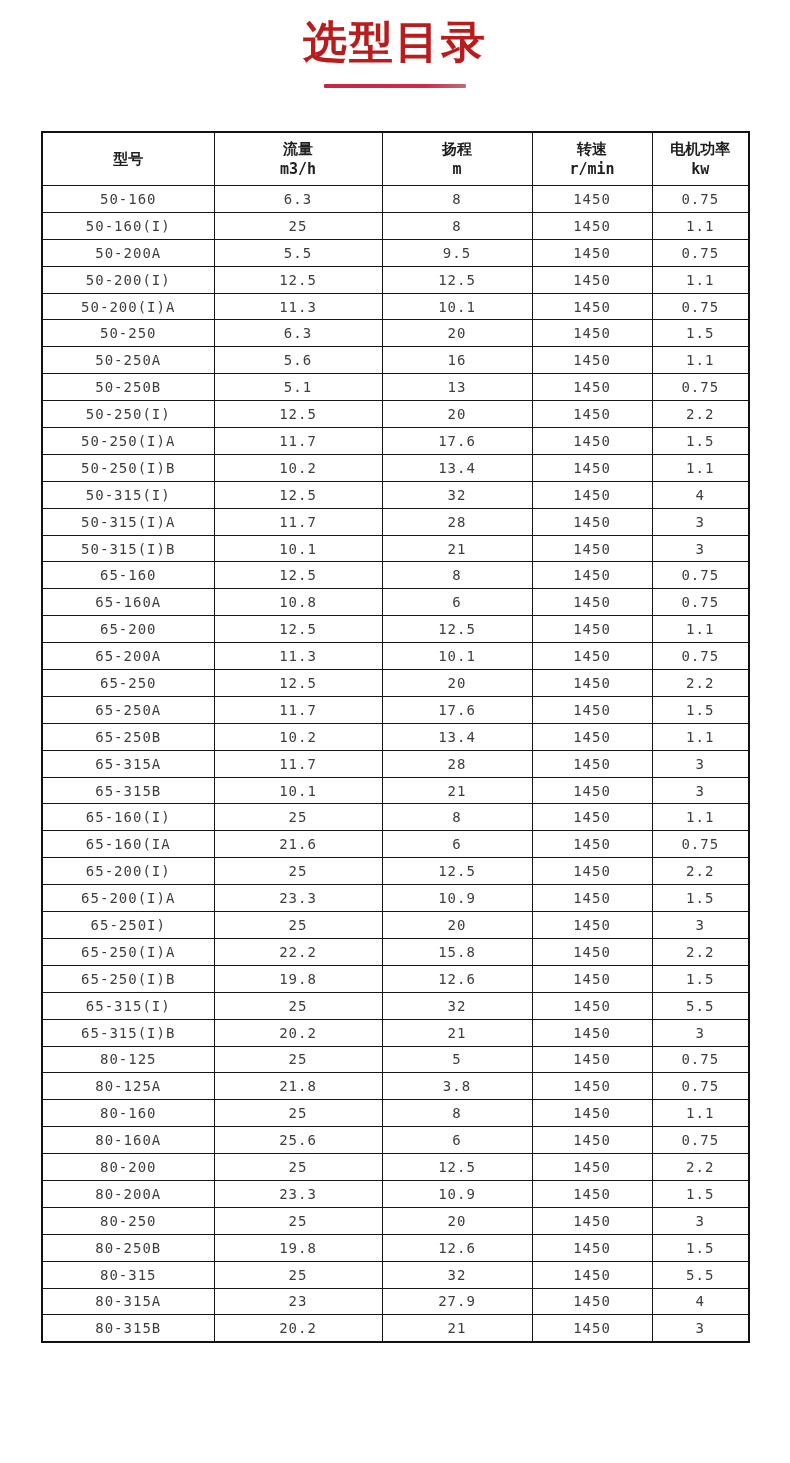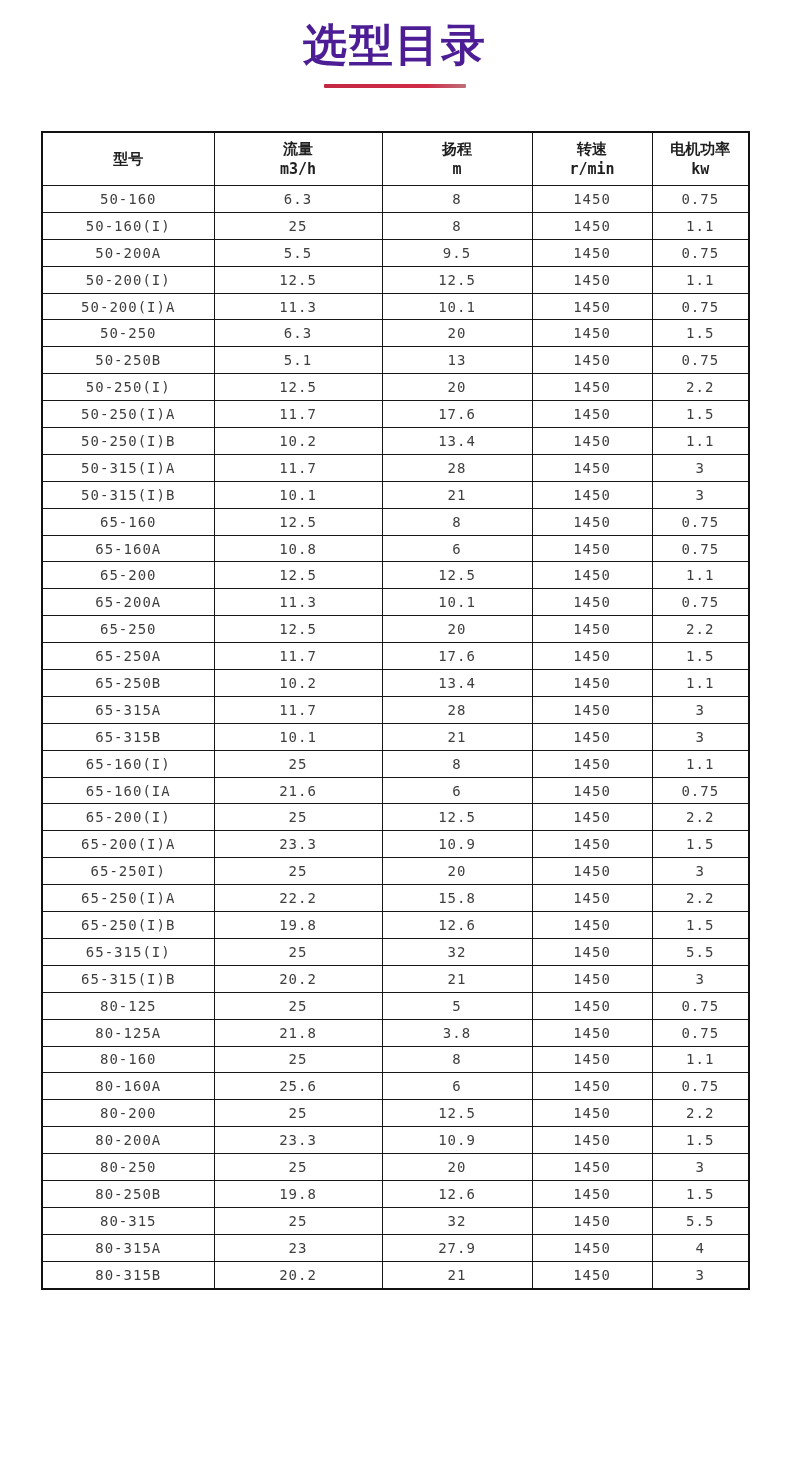--- a/index.html
+++ b/index.html
@@ -12,25 +12,25 @@
     width: 790px;
     height: 1463px;
     background: #ffffff;
     overflow: hidden;
     font-family: "DejaVu Sans Mono", "Liberation Mono", monospace;
   }
   .title {
     margin: 0;
     padding-top: 21px;
     text-align: center;
-    font-family: Liberation Sans, sans-serif;
+    font-family: Liberation Mono, monospace;
     font-size: 44px;
     line-height: 48px;
     font-weight: bold;
-    color: #4c1d95;
+    color: #b91c1c;
     letter-spacing: 2px;
   }
   .title-underline {
     width: 142px;
     height: 4px;
     margin: 15px auto 0 auto;
     background: linear-gradient(90deg, #c32843 0%, #d02b47 72%, #bd7078 100%);
     border-radius: 1px;
   }
   table.catalog {
@@ -147,20 +147,27 @@
           <td>0.75</td>
         </tr>
         <tr>
           <td>50-250</td>
           <td>6.3</td>
           <td>20</td>
           <td>1450</td>
           <td>1.5</td>
         </tr>
         <tr>
+          <td>50-250A</td>
+          <td>5.6</td>
+          <td>16</td>
+          <td>1450</td>
+          <td>1.1</td>
+        </tr>
+        <tr>
           <td>50-250B</td>
           <td>5.1</td>
           <td>13</td>
           <td>1450</td>
           <td>0.75</td>
         </tr>
         <tr>
           <td>50-250(I)</td>
           <td>12.5</td>
           <td>20</td>
@@ -175,20 +182,27 @@
           <td>1.5</td>
         </tr>
         <tr>
           <td>50-250(I)B</td>
           <td>10.2</td>
           <td>13.4</td>
           <td>1450</td>
           <td>1.1</td>
         </tr>
         <tr>
+          <td>50-315(I)</td>
+          <td>12.5</td>
+          <td>32</td>
+          <td>1450</td>
+          <td>4</td>
+        </tr>
+        <tr>
           <td>50-315(I)A</td>
           <td>11.7</td>
           <td>28</td>
           <td>1450</td>
           <td>3</td>
         </tr>
         <tr>
           <td>50-315(I)B</td>
           <td>10.1</td>
           <td>21</td>

